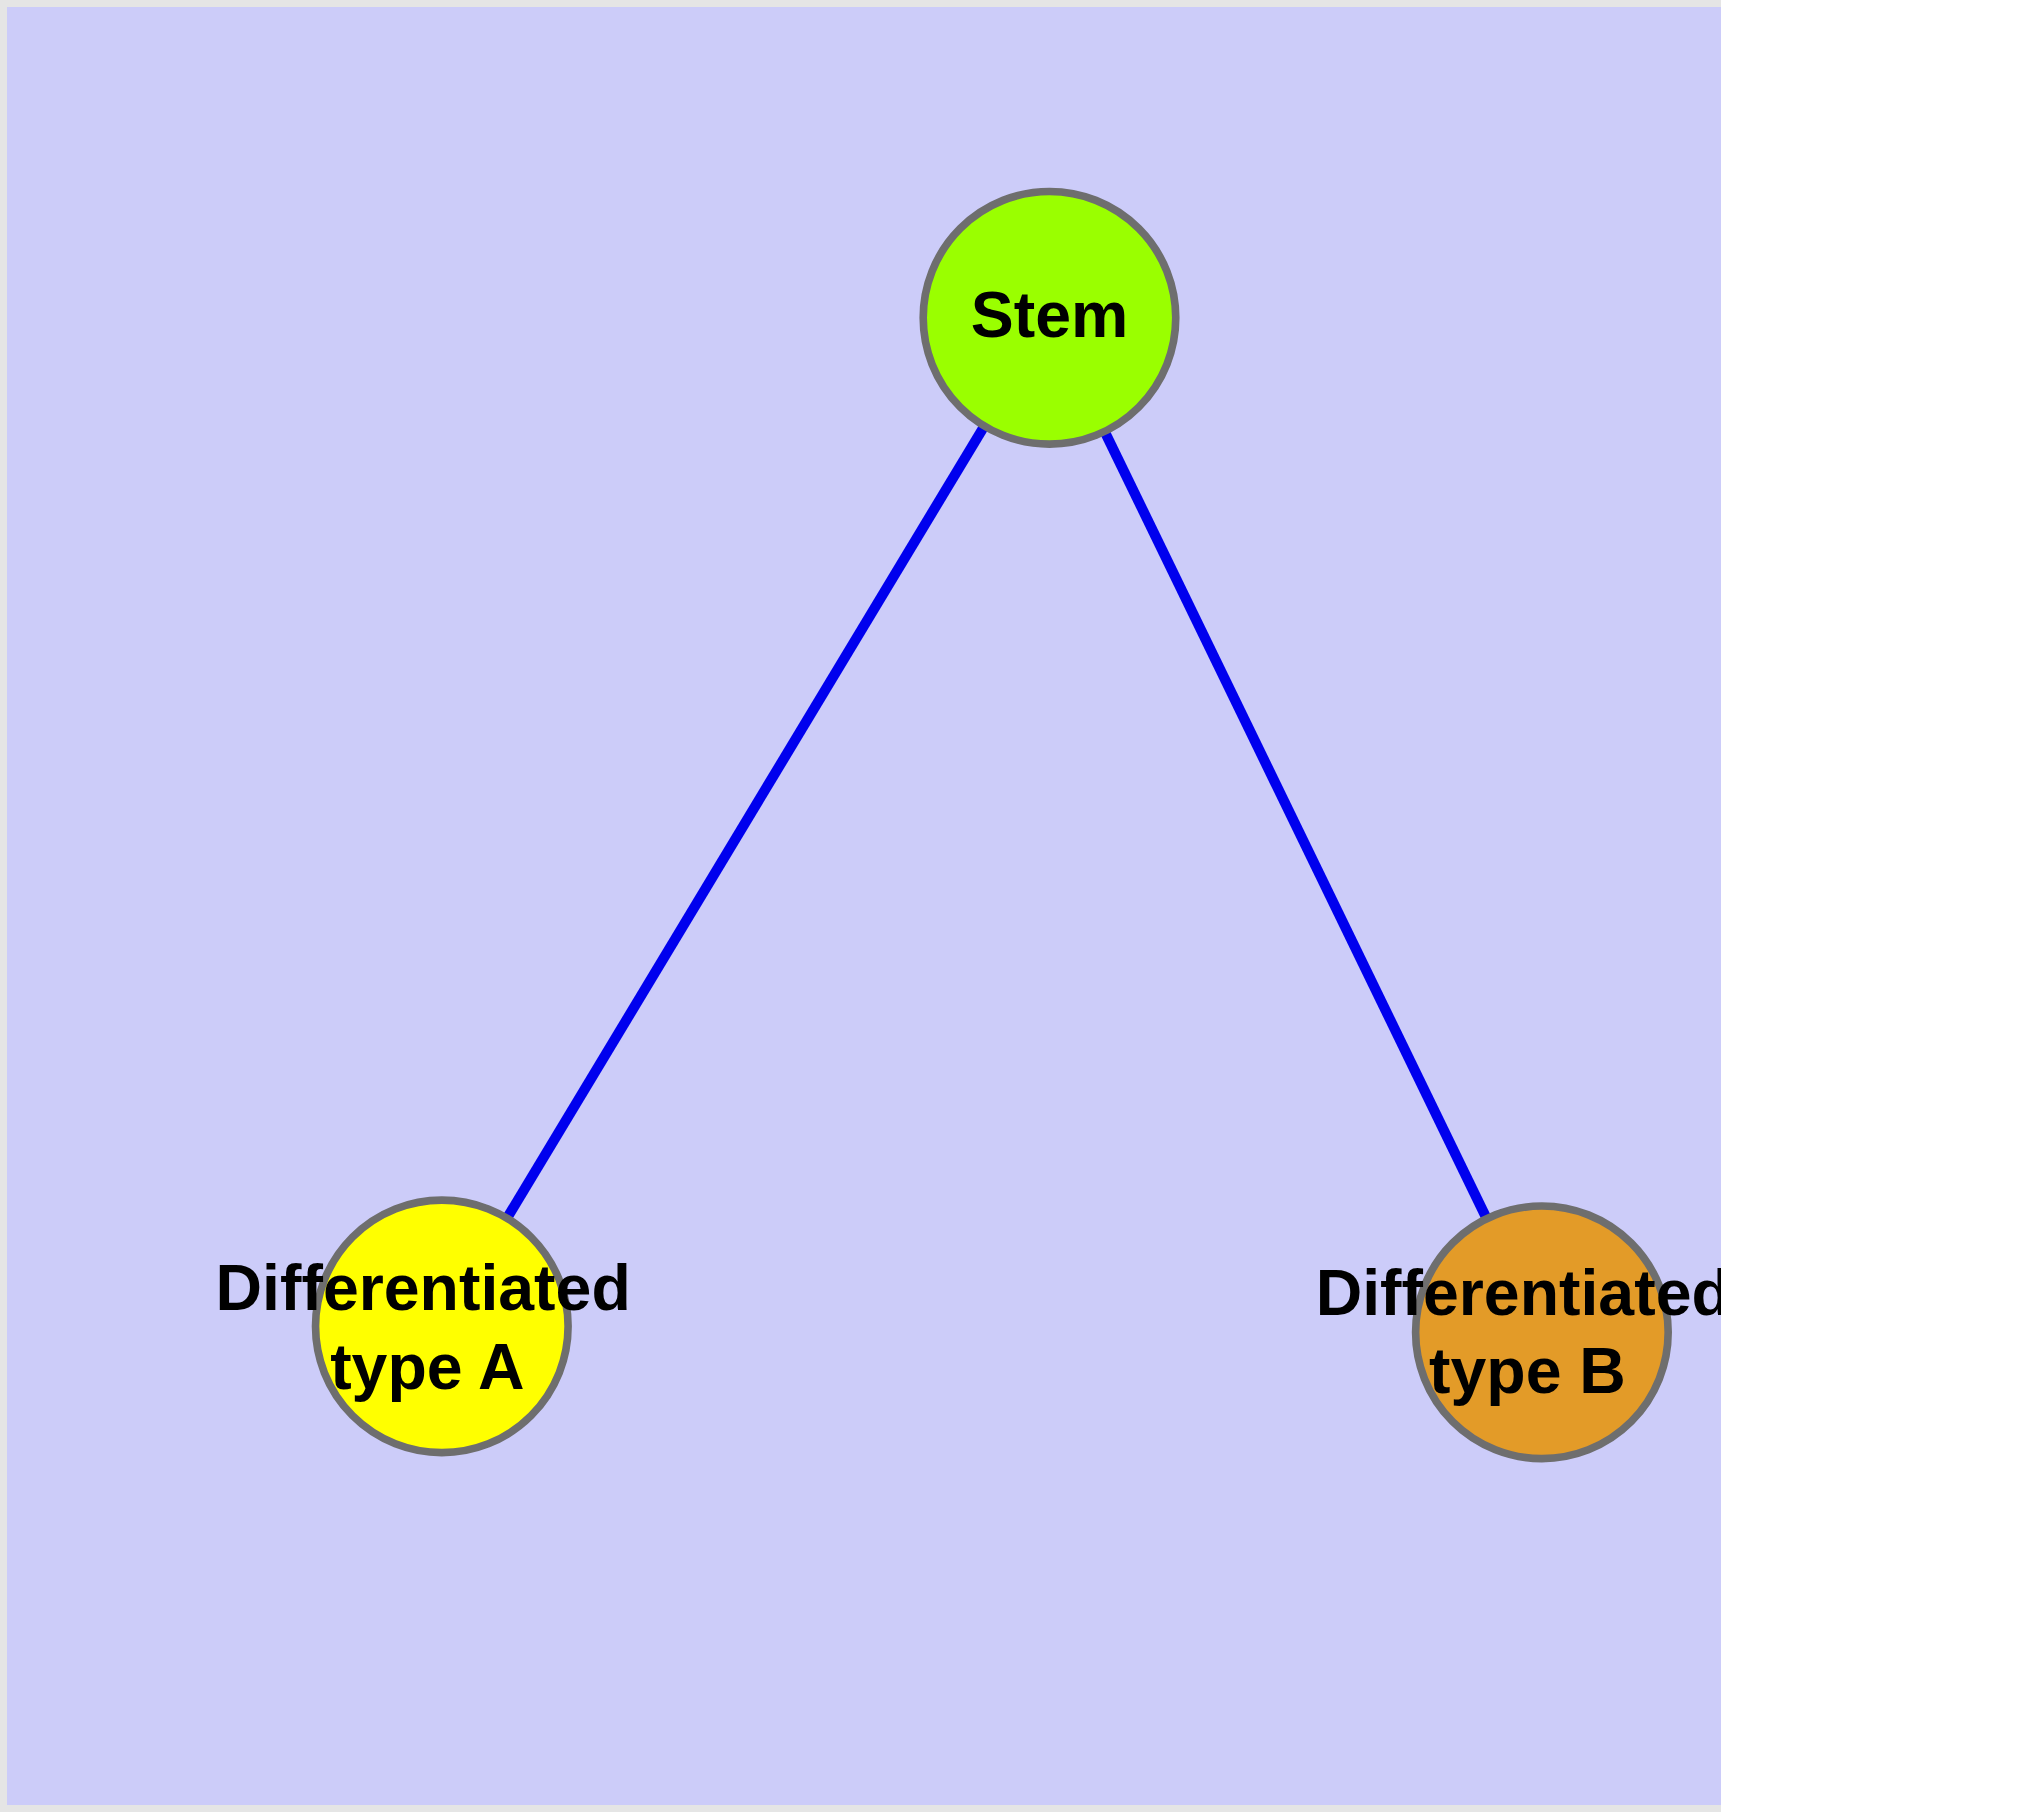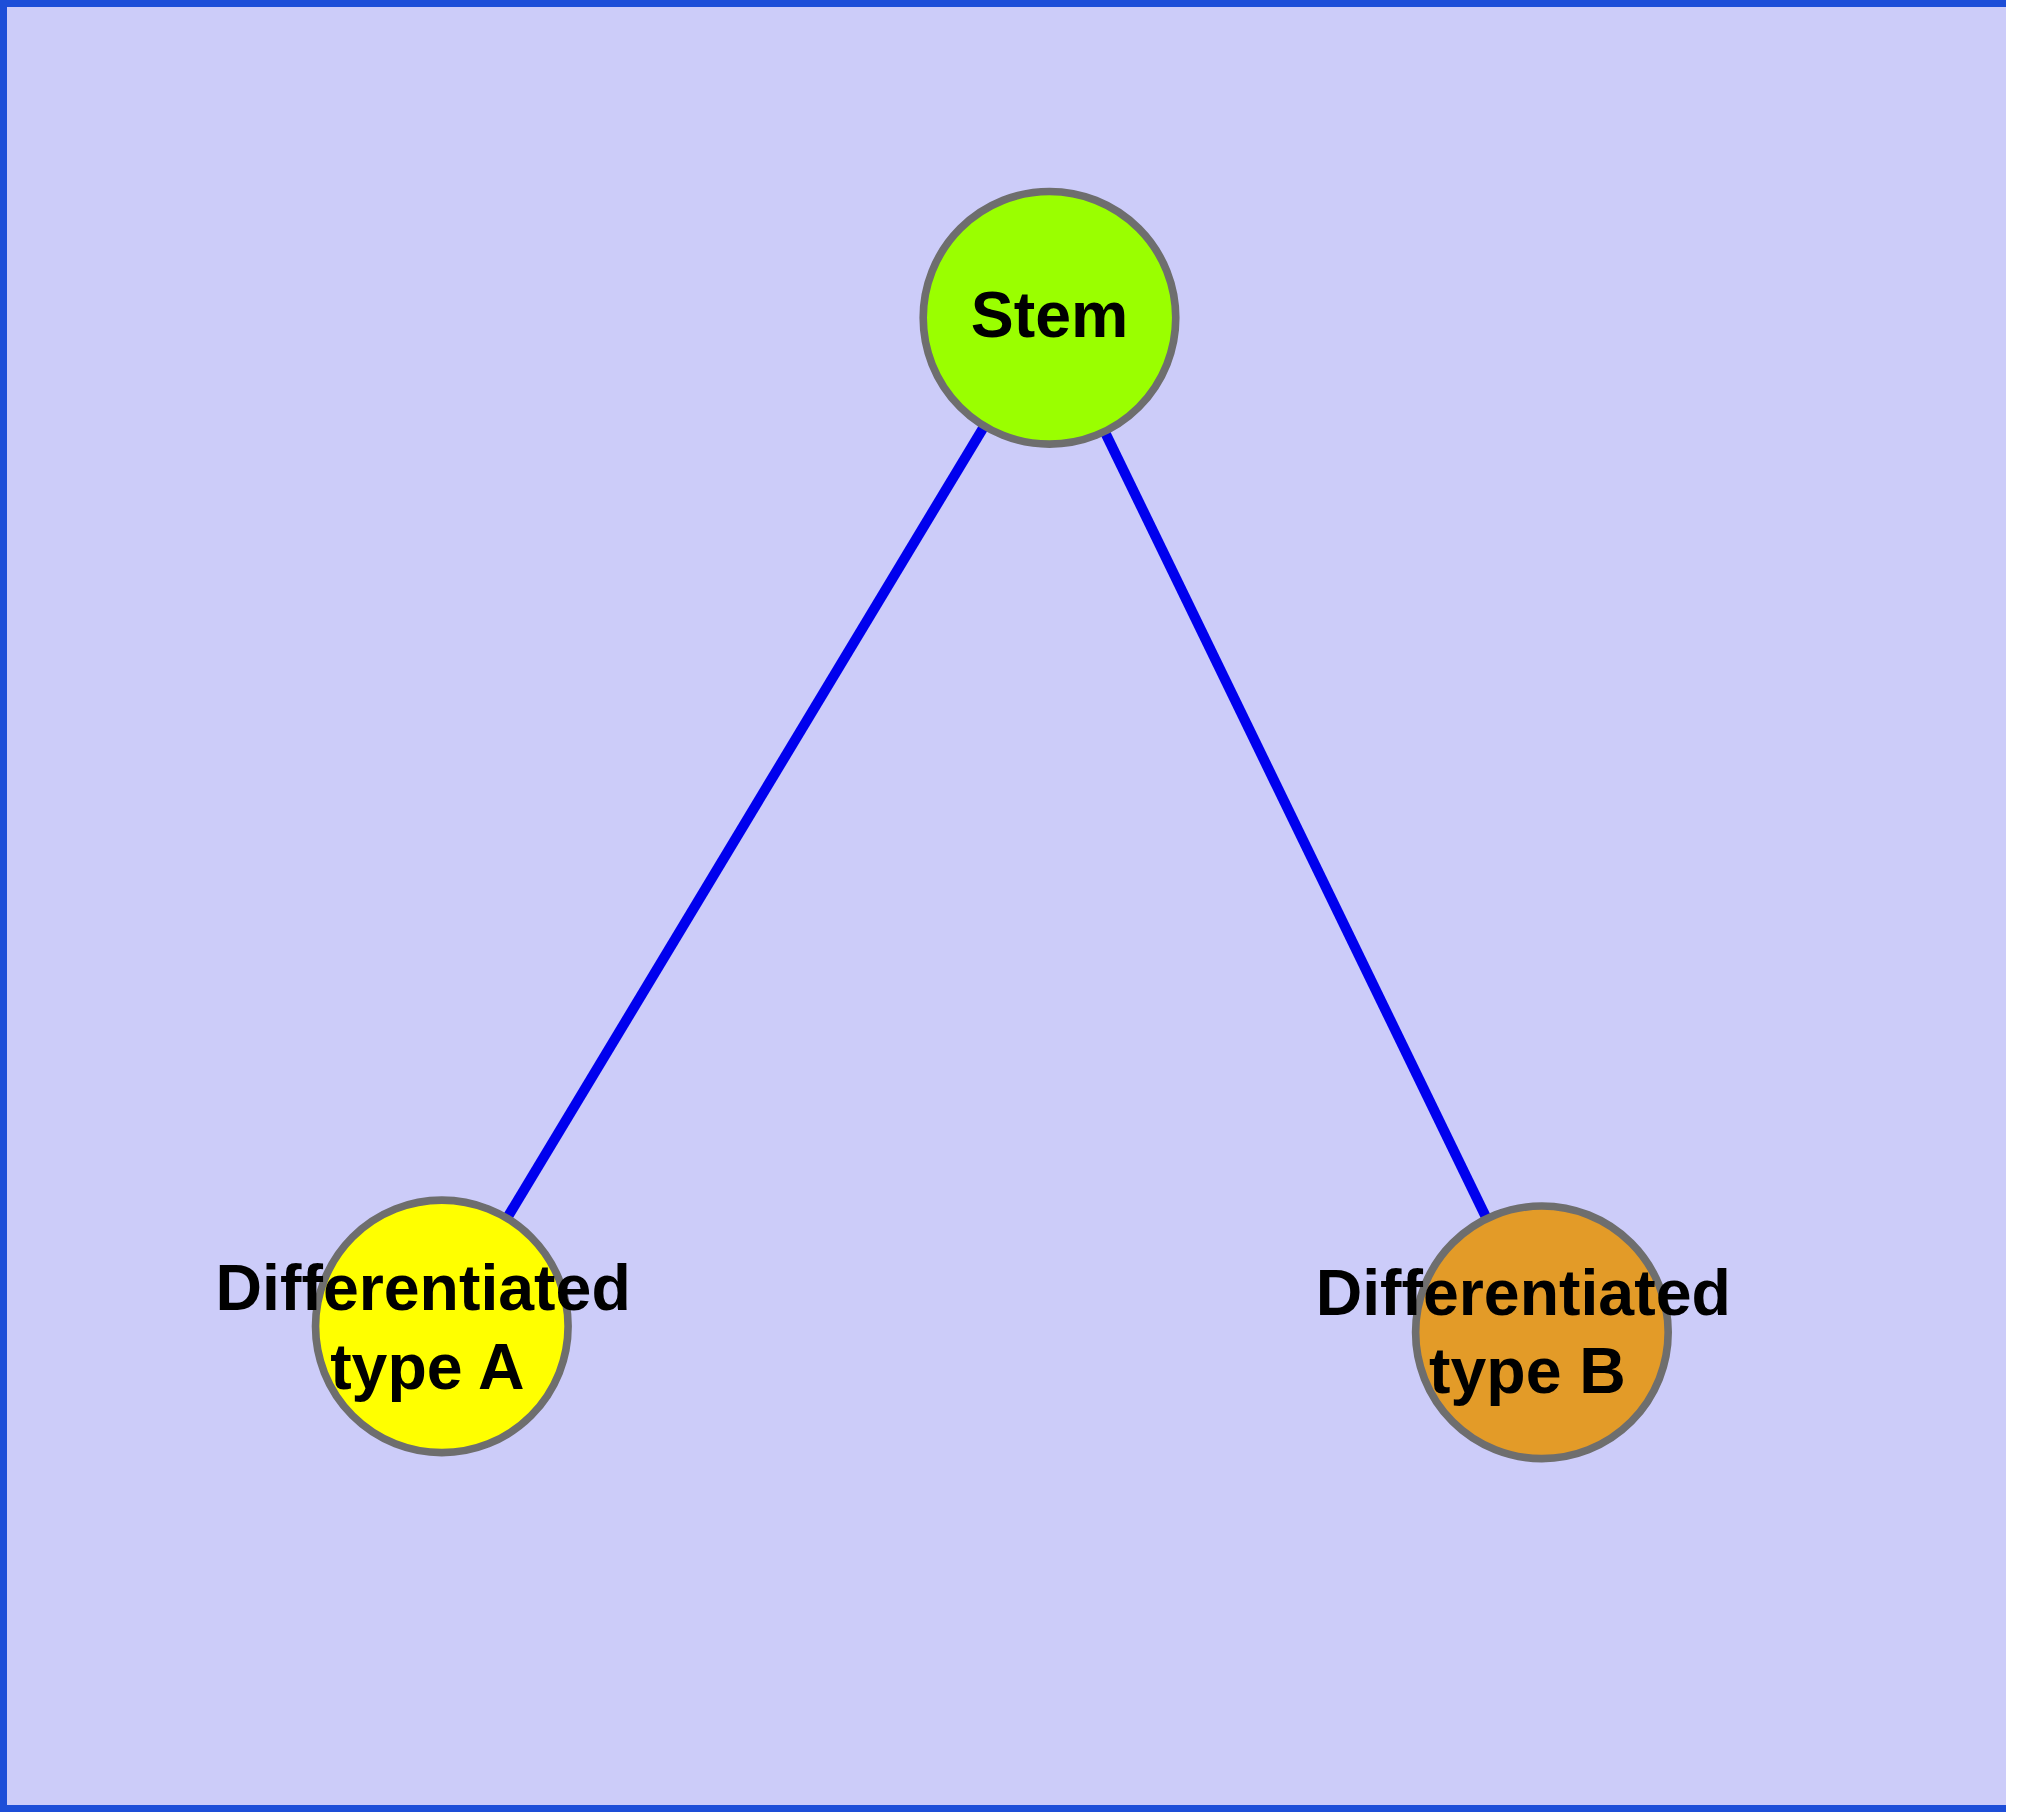--- a/index.html
+++ b/index.html
@@ -2,23 +2,23 @@
 <html style="font-size:13.6px"><head>
 <meta charset="utf-8">
 <style>
   html, body {
     margin: 0;
     padding: 0;
     background: #ffffff;
   }
   #canvas {
     position: relative;
-    width: 2006px;
+    width: 1721px;
     height: 1812px;
-    background: #1d4ed8;
+    background: #e5e5e5;
     overflow: hidden;
     font-family: "Liberation Sans", sans-serif;
   }
   #plot-background {
     position: absolute;
     left: 6.8px;
     top: 6.8px;
     width: 2007px;
     height: 1798px;
     background: #ccccf9;

